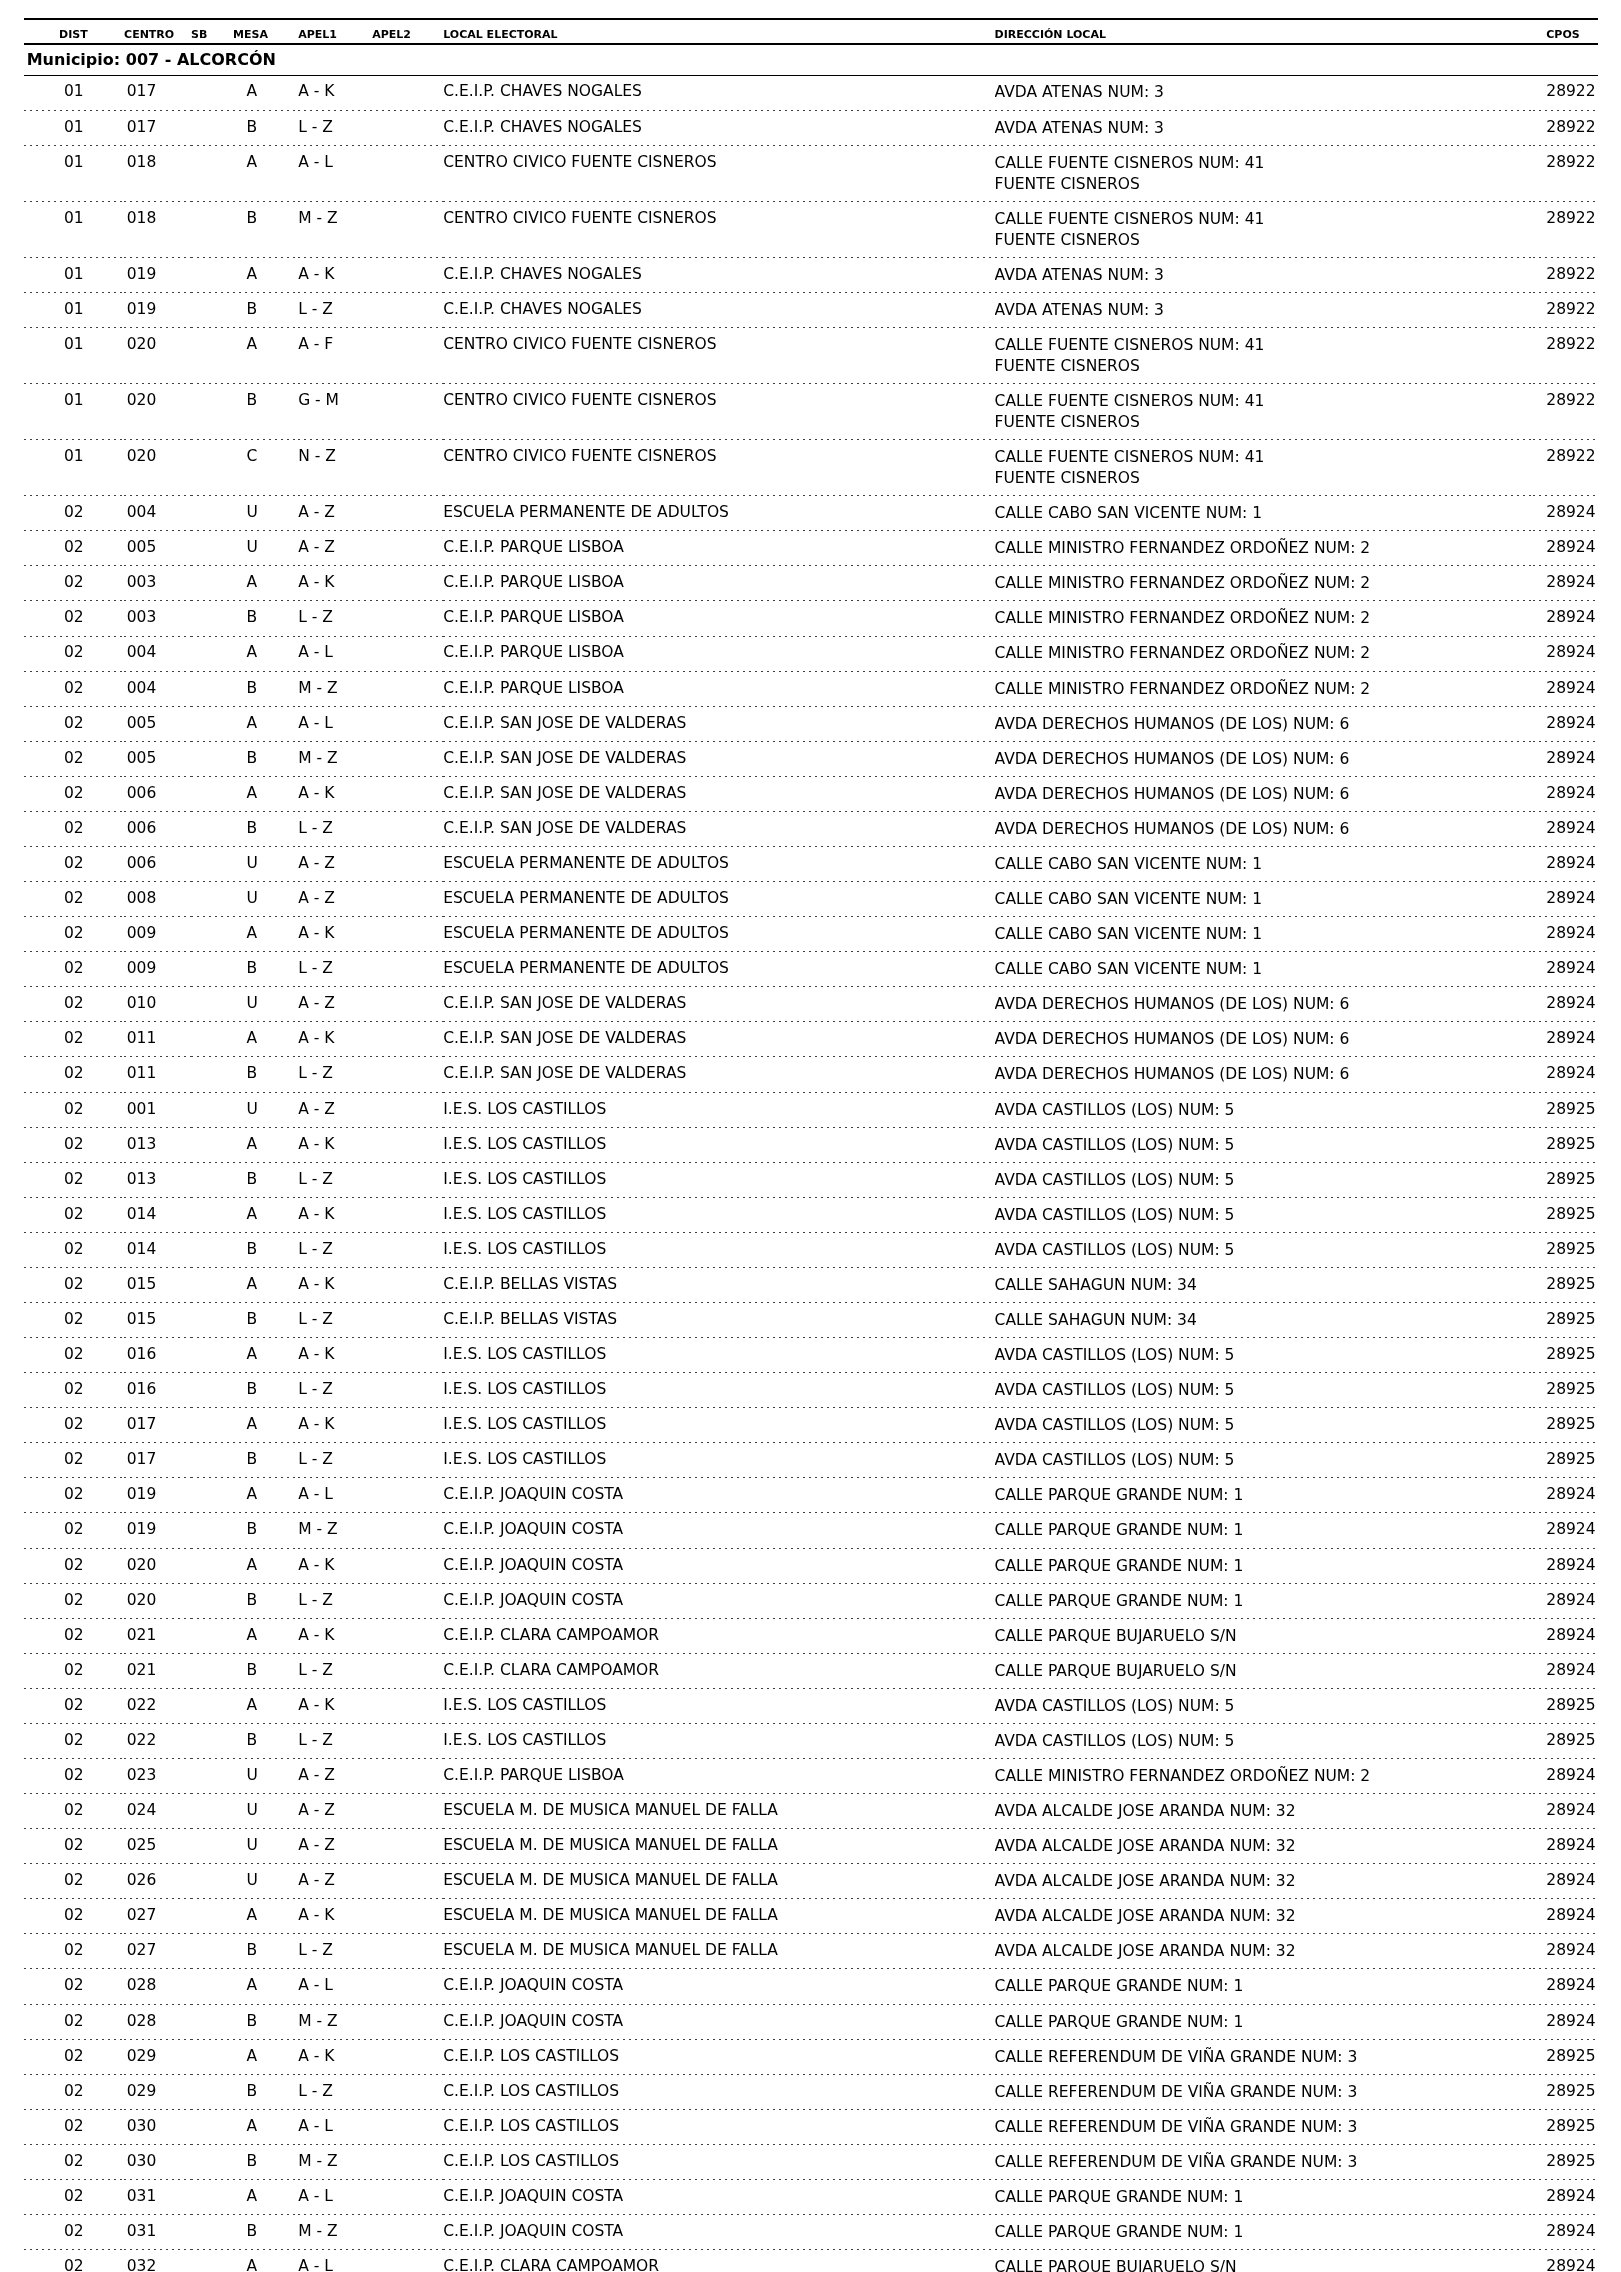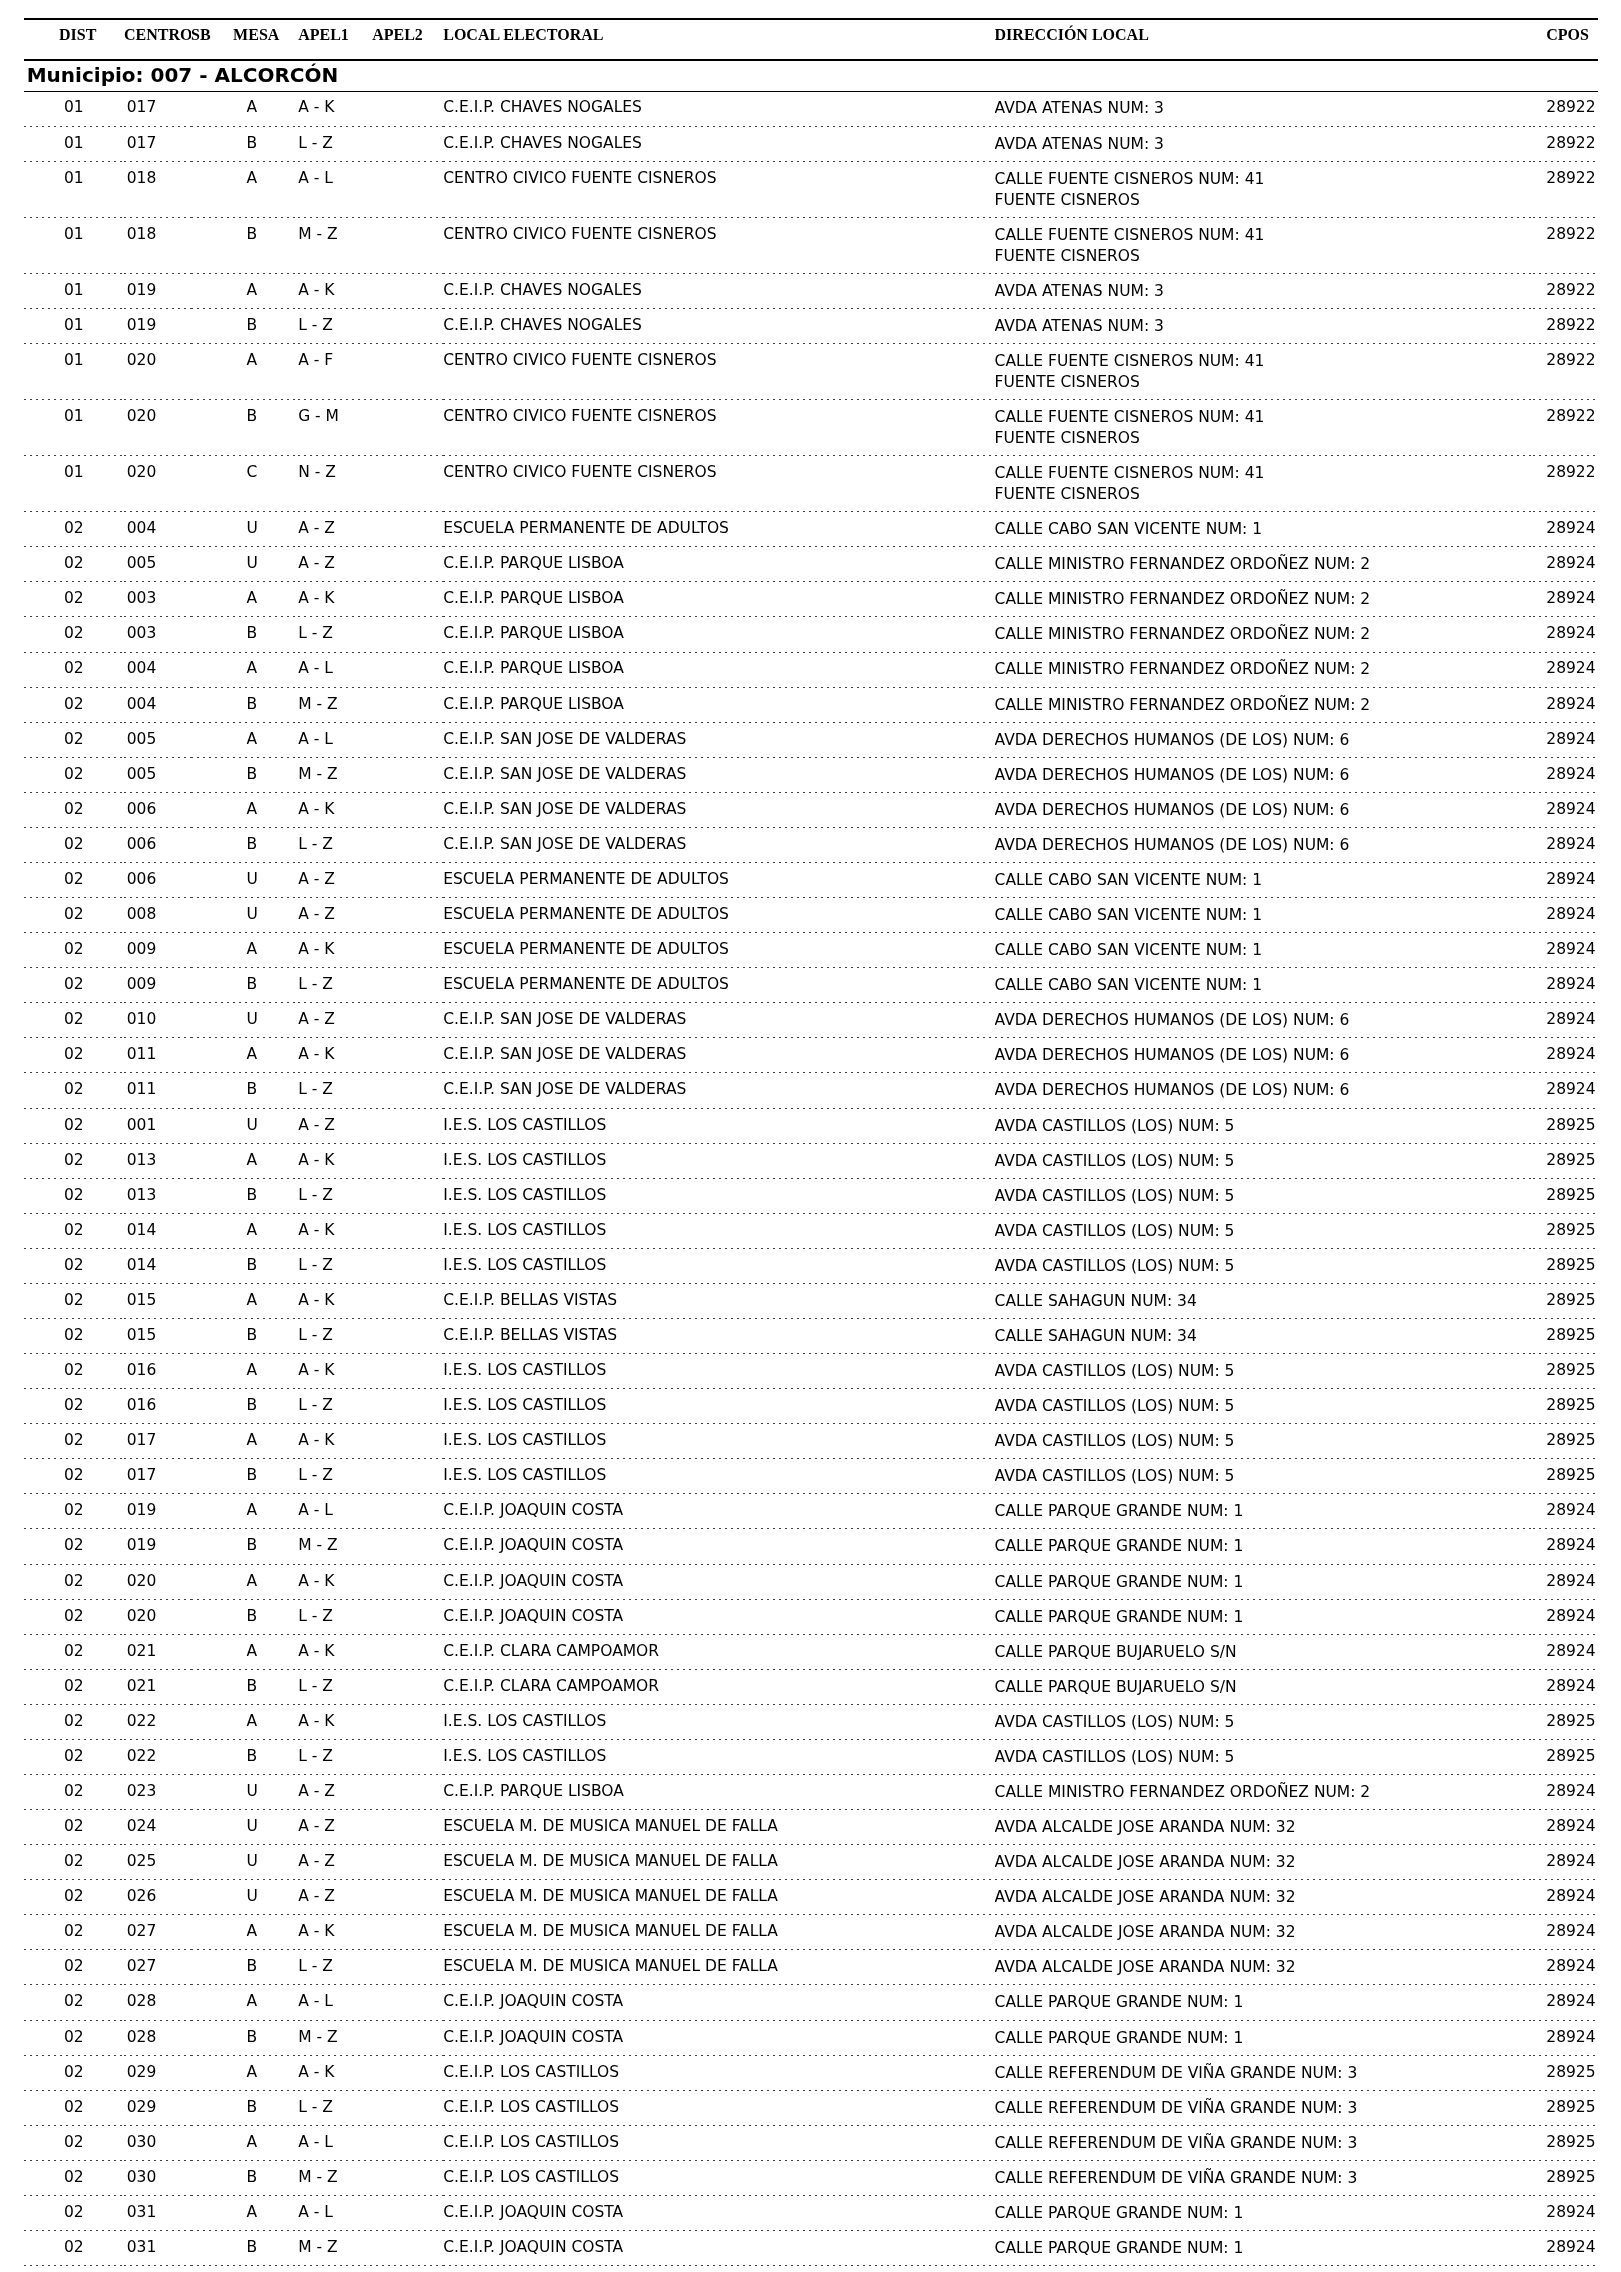--- a/index.html
+++ b/index.html
@@ -14,33 +14,32 @@
   table.electoral {
     width: 100%;
     border-collapse: collapse;
     table-layout: fixed;
   }
   th, td { box-sizing: border-box; white-space: nowrap; overflow: hidden; }
 
   thead th {
     border-top: 2.7px solid #000;
     border-bottom: 2.7px solid #000;
-    font-size: 16px;
+    font-size: 11px;
     font-weight: bold;
     text-align: left;
-    padding: 6px 0 16px 0;
+    padding: 6px 0 0 0;
     line-height: 17.5px;
-    font-family: Liberation Serif, serif;
   }
   thead th.c-dist { padding-left: 35px; }
   thead th.c-cpos { padding-left: 13.4px; }
 
   tr.municipio-row td {
     border-bottom: 1.3px solid #000;
-    font-size: 20px;
+    font-size: 16px;
     font-weight: bold;
     padding: 5.4px 0 5.4px 2.7px;
     line-height: 19px;
   }
 
   tr.data-row td {
     vertical-align: top;
     font-size: 15.5px;
     line-height: 18px;
     padding: 6.7px 0 7.4px 0;

